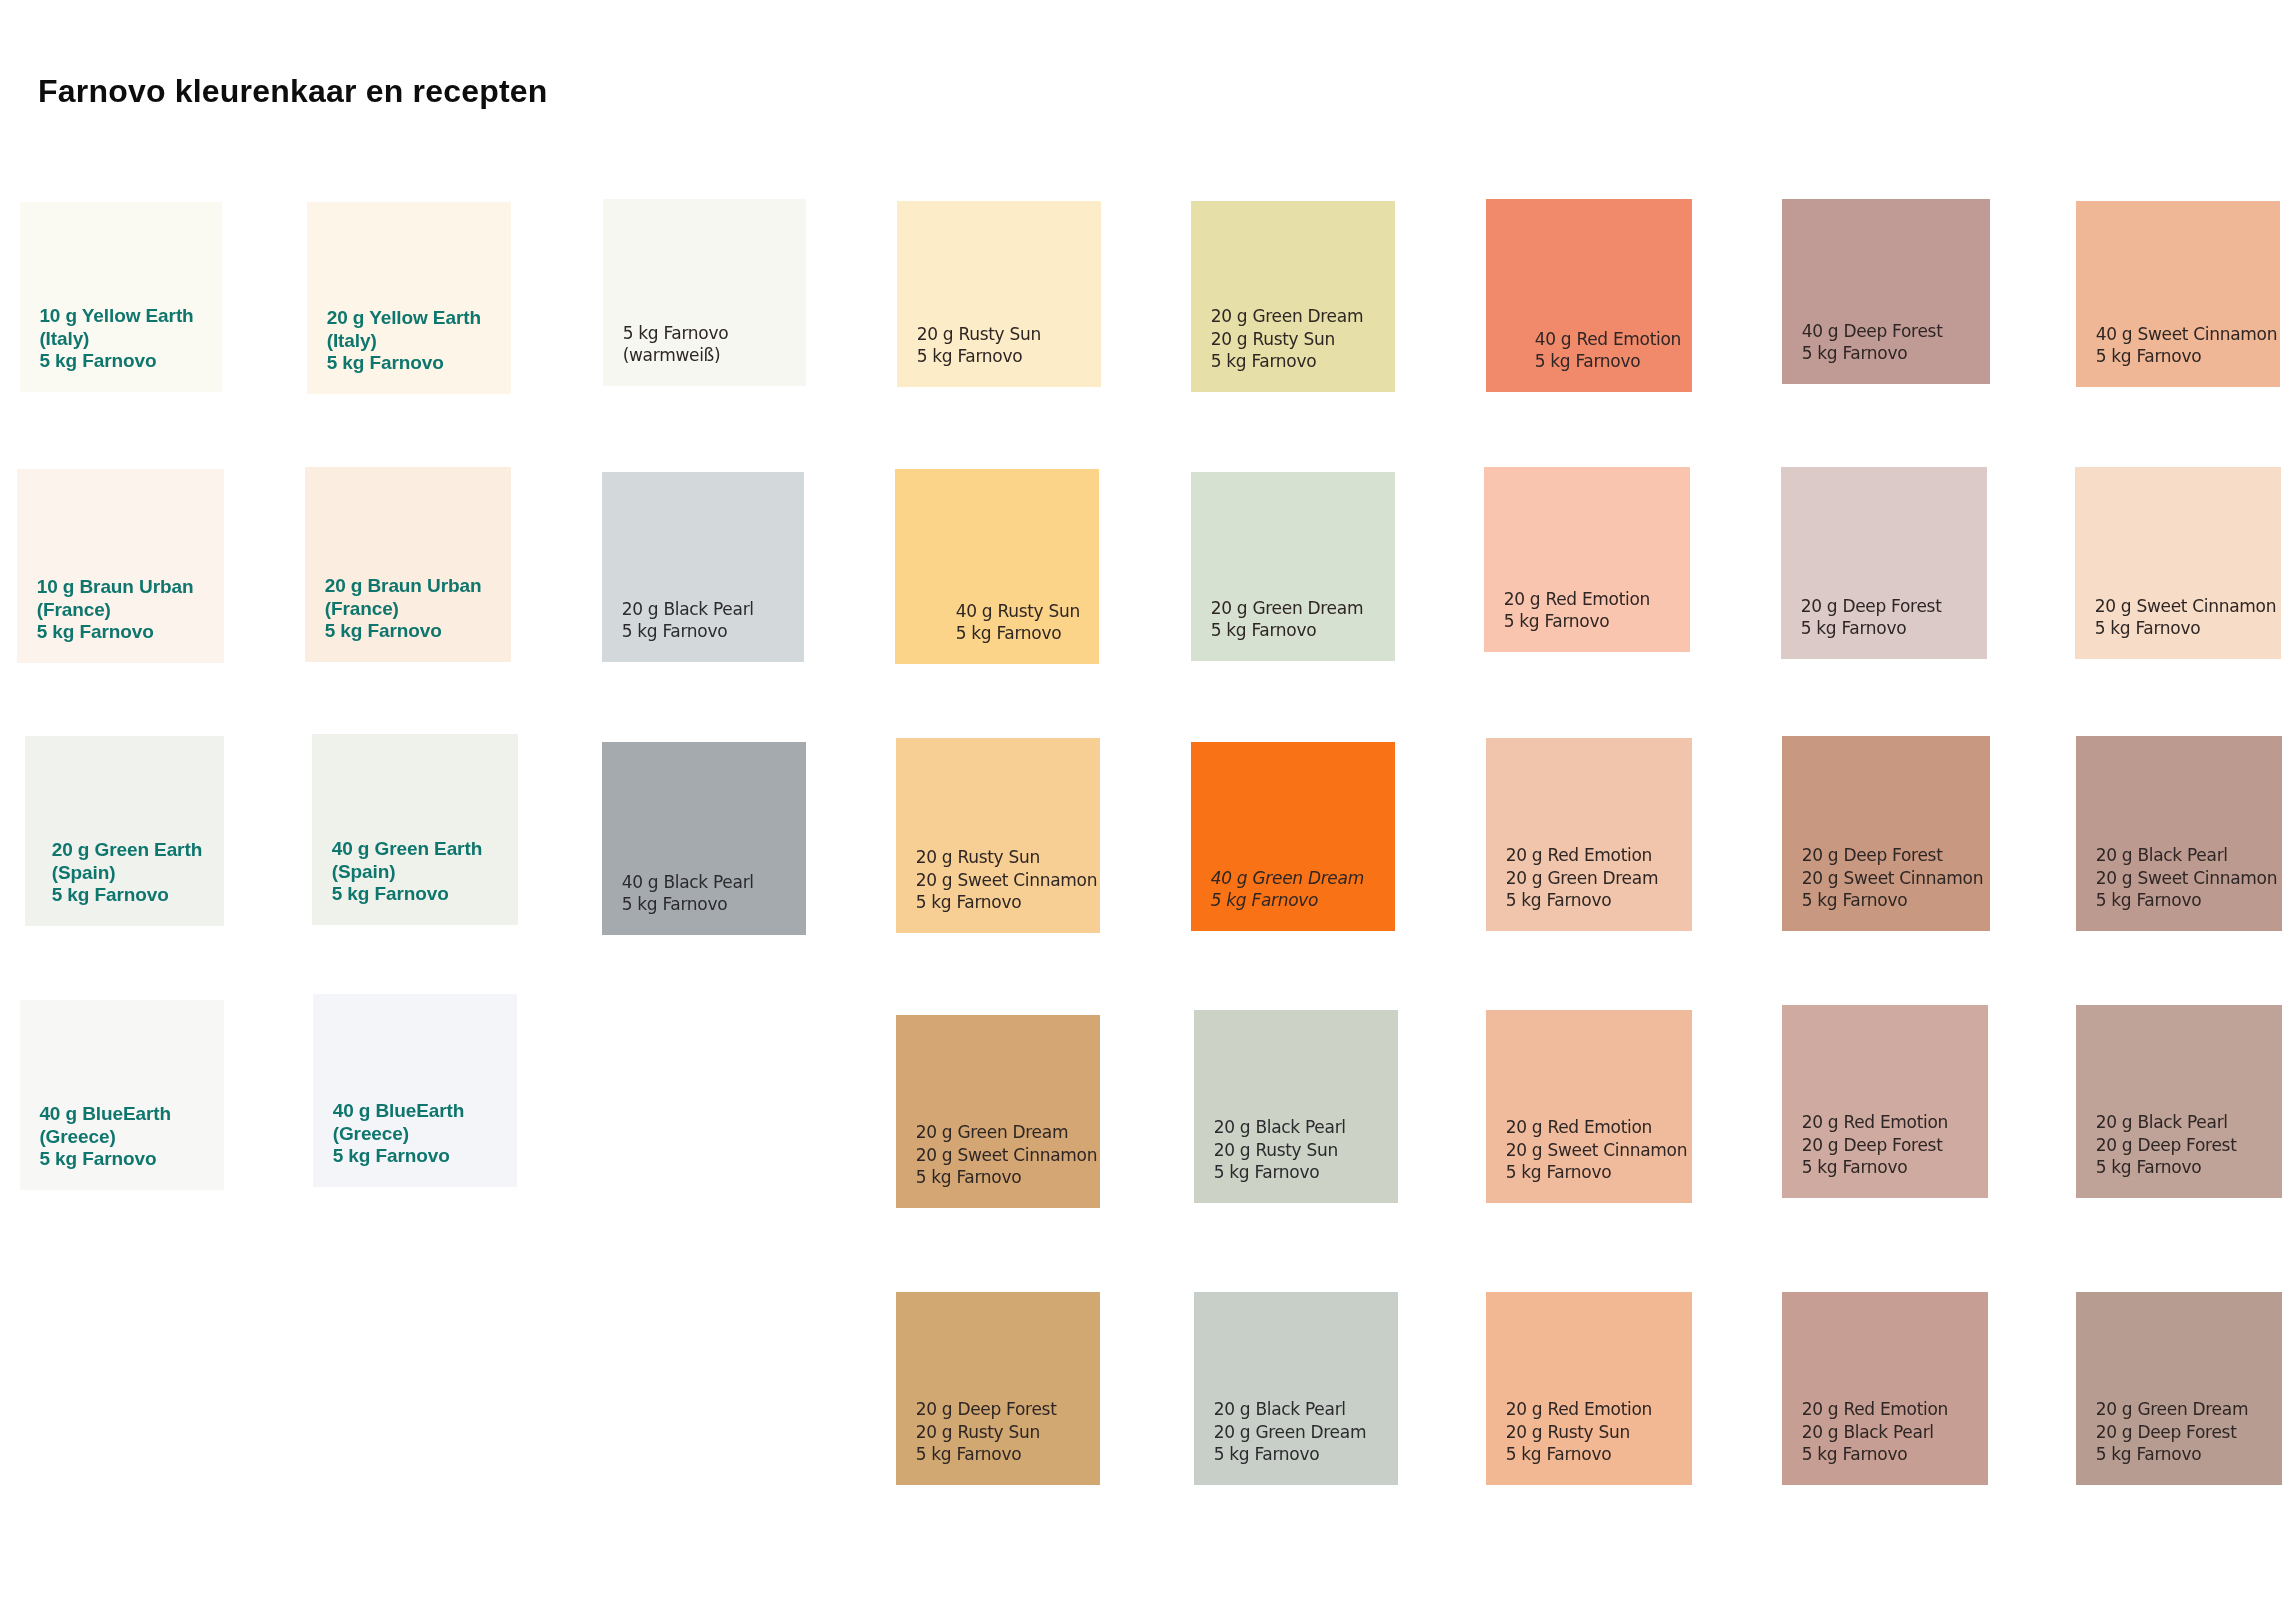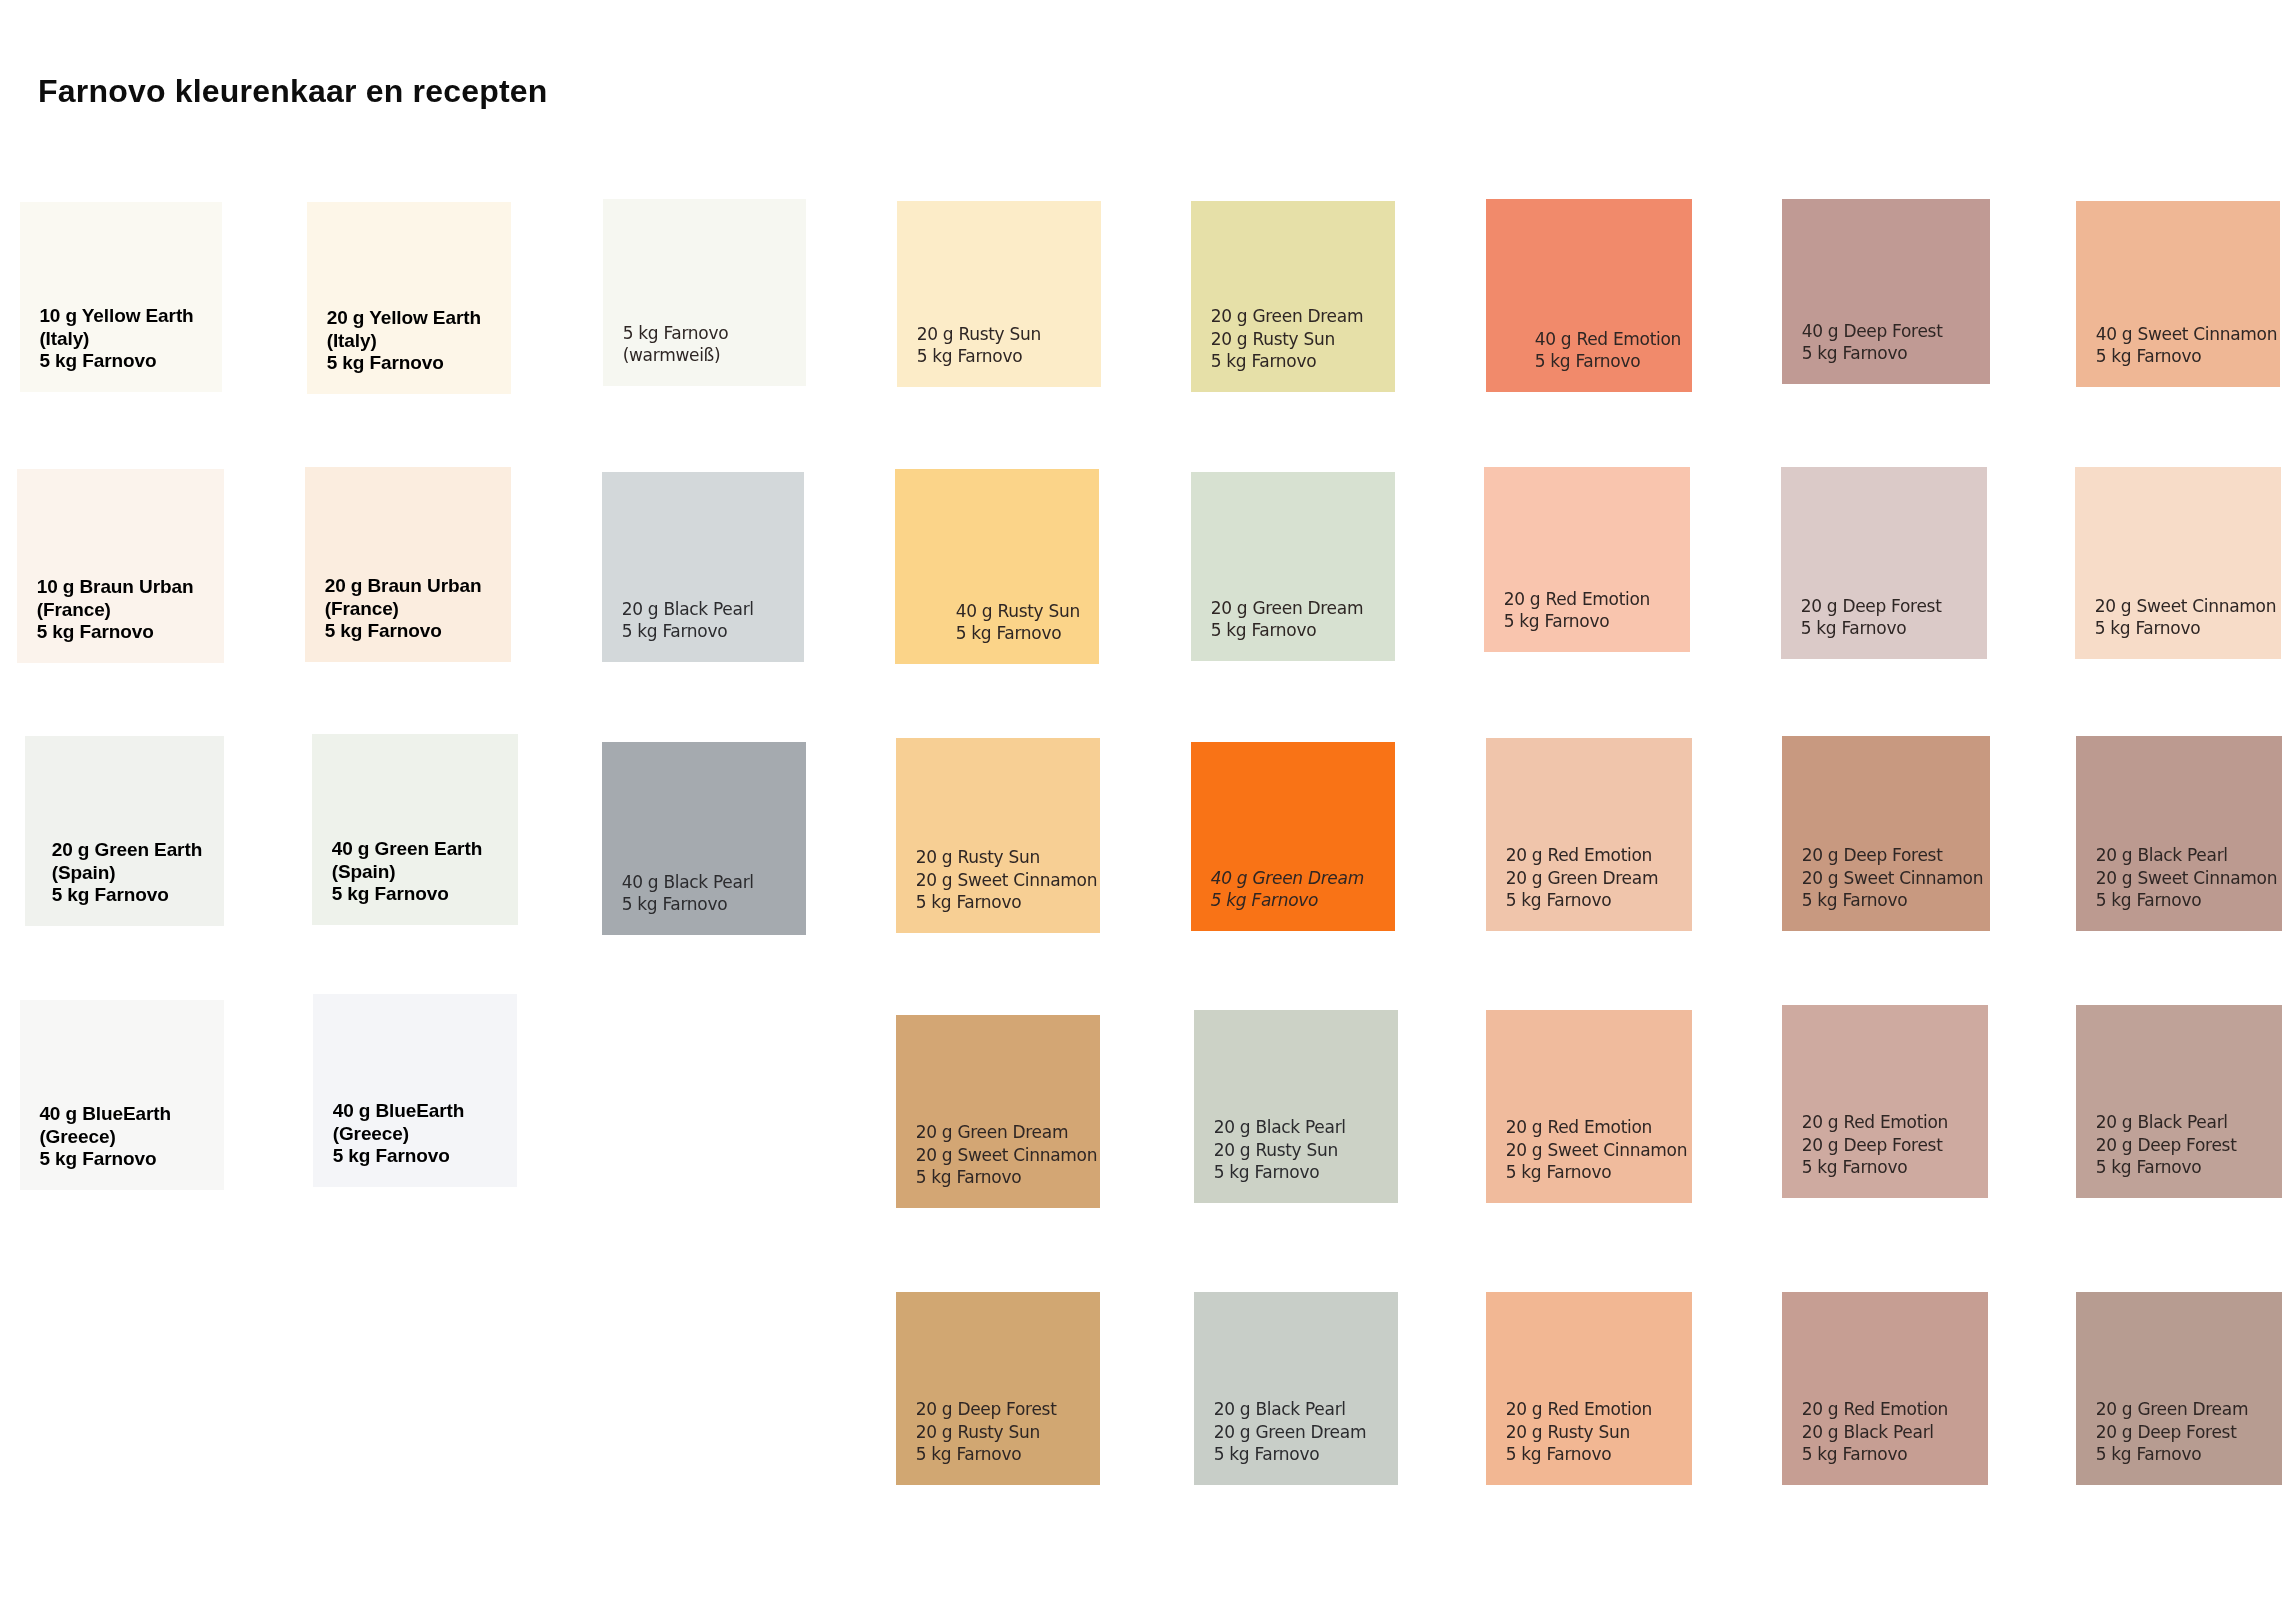--- a/index.html
+++ b/index.html
@@ -51,21 +51,21 @@
     display: block;
     white-space: nowrap;
   }
 
   
   .style-bold .swatch-recipe {
     font-family: "Liberation Sans", sans-serif;
     font-weight: bold;
     font-size: 19px;
     line-height: 22.4px;
-    color: #000000;
+    color: #0f766e;
     letter-spacing: -0.1px;
   }
 
   
   .style-light .swatch-recipe {
     font-family: "DejaVu Sans", sans-serif;
     font-weight: normal;
     font-size: 17px;
     line-height: 22.4px;
     color: #2e2624;

